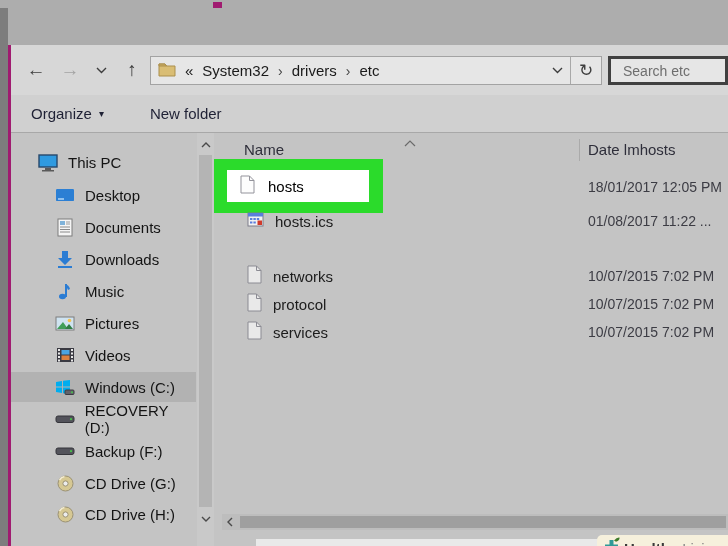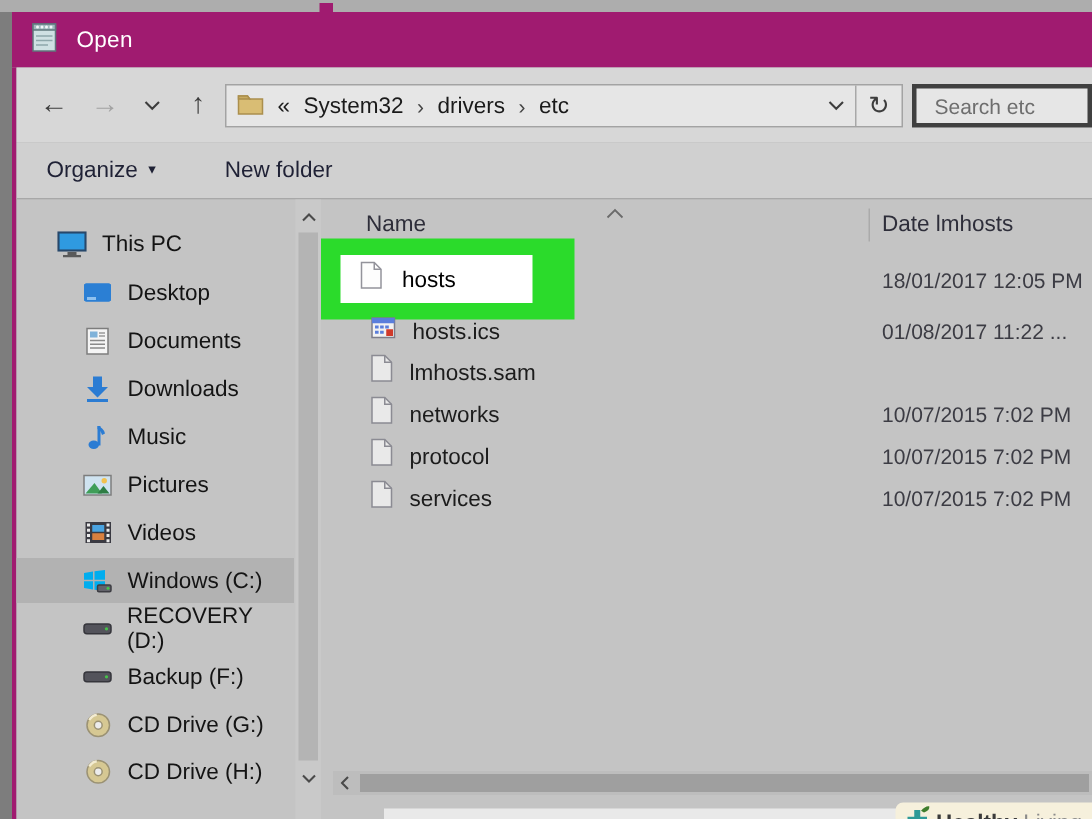--- a/index.html
+++ b/index.html
@@ -63,21 +63,21 @@
   .sb-scroll .thumb { position:absolute; left:2px; top:22px; width:13px; height:352px; background:#b4b4b4; }
   .scroll-arrow { position:absolute; left:0; width:17px; height:16px; display:flex;
     align-items:center; justify-content:center; }
 
   
   .filelist { position:absolute; left:203px; top:0; width:514px; height:413px; }
   .hdr { position:absolute; top:8px; font-size:15px; color:#2e2e3a; }
   .hdr-div { position:absolute; left:365px; top:6px; width:1px; height:22px; background:#aaa; }
   .sort-caret { position:absolute; left:189px; top:0; }
   .green-box { position:absolute; left:0; top:26px; width:169px; height:54px; background:#2bdb2b; }
-  .hosts-row { position:absolute; left:13px; top:11px; width:128px; height:32px; background:#fff;
+  .hosts-row { position:absolute; left:13px; top:11px; width:142px; height:32px; background:#fff;
     display:flex; align-items:center; padding-left:13px; }
   .hosts-row .nm { font-size:15px; color:#000; margin-left:13px; }
   .frow { position:absolute; height:28px; display:flex; align-items:center; padding-left:33px; }
   .frow .nm { font-size:15px; color:#1c1c1c; margin-left:11px; }
   .drow { position:absolute; left:374px; height:28px; display:flex; align-items:center;
     font-size:14px; color:#3c3c44; white-space:nowrap; }
 
   
   .hscroll-arrow { position:absolute; left:8px; top:381px; width:16px; height:16px;
     display:flex; align-items:center; justify-content:center; background:#bdbdbd; }
@@ -93,36 +93,20 @@
   .wm-light { font-size:15px; color:#8a8a8a; margin-left:4px; }
 </style>
 </head>
 <body>
 
 <div id="root">
 
   <div class="abs strip-left"></div>
   <div class="abs notch"></div>
 
-  <div class="abs titlebar">
-    <span>
-      <svg width="22" height="24" viewBox="0 0 22 24">
-        <rect x="3" y="4" width="15" height="18" fill="#cfe0e3" stroke="#5f777c"></rect>
-        <rect x="3" y="4" width="15" height="4" fill="#9fb9bd" stroke="#5f777c"></rect>
-        <circle cx="6" cy="6" r="1" fill="#f2f7f8"></circle>
-          <circle cx="9" cy="6" r="1" fill="#f2f7f8"></circle>
-        <circle cx="12" cy="6" r="1" fill="#f2f7f8"></circle>
-          <circle cx="15" cy="6" r="1" fill="#f2f7f8"></circle>
-        <line x1="5" y1="12" x2="16" y2="12" stroke="#8ea7ab"></line>
-        <line x1="5" y1="15" x2="16" y2="15" stroke="#8ea7ab"></line>
-        <line x1="5" y1="18" x2="13" y2="18" stroke="#8ea7ab"></line>
-      </svg>
-    </span>
-    <span class="title">Open</span>
-  </div>
 
   <div class="abs win-border-left"></div>
 
   <div class="abs addr-row">
     <div class="navbtn" style="left:12px;">←</div>
     <div class="navbtn disabled" style="left:46px;">→</div>
     <div class="navbtn" style="left:80px; width:20px;">
       <svg width="11" height="7" viewBox="0 0 11 7">
           <polyline points="1,1 5.5,5.5 10,1" fill="none" stroke="#3d3d3d" stroke-width="1.4"></polyline>
         </svg>
@@ -348,29 +332,20 @@
             <rect x="3" y="6" width="2.4" height="2" fill="#5a7edc"></rect>
               <rect x="6.4" y="6" width="2.4" height="2" fill="#5a7edc"></rect>
             <rect x="9.8" y="6" width="2.4" height="2" fill="#5a7edc"></rect>
               <rect x="3" y="9.5" width="2.4" height="2" fill="#5a7edc"></rect>
             <rect x="6.4" y="9.5" width="2.4" height="2" fill="#5a7edc"></rect>
             <rect x="10.5" y="8.5" width="4.5" height="4.5" fill="#d03a2b"></rect>
           </svg>
         </span>
         <span class="nm">hosts.ics</span>
       </div>
-      <div class="frow" style="top:101px">
-        <span>
-          <svg width="15" height="19" viewBox="0 0 15 19">
-            <path d="M1 1 h8.5 l4.5 4.5 V18 H1 z" fill="#e9e9e9" stroke="#8b8b93"></path>
-            <path d="M9.5 1 v4.5 H14" fill="none" stroke="#8b8b93"></path>
-          </svg>
-        </span>
-        <span class="nm">lmhosts.sam</span>
-      </div>
       <div class="frow" style="top:129px">
         <span>
           <svg width="15" height="19" viewBox="0 0 15 19">
             <path d="M1 1 h8.5 l4.5 4.5 V18 H1 z" fill="#e9e9e9" stroke="#8b8b93"></path>
             <path d="M9.5 1 v4.5 H14" fill="none" stroke="#8b8b93"></path>
           </svg>
         </span>
         <span class="nm">networks</span>
       </div>
       <div class="frow" style="top:157px">

